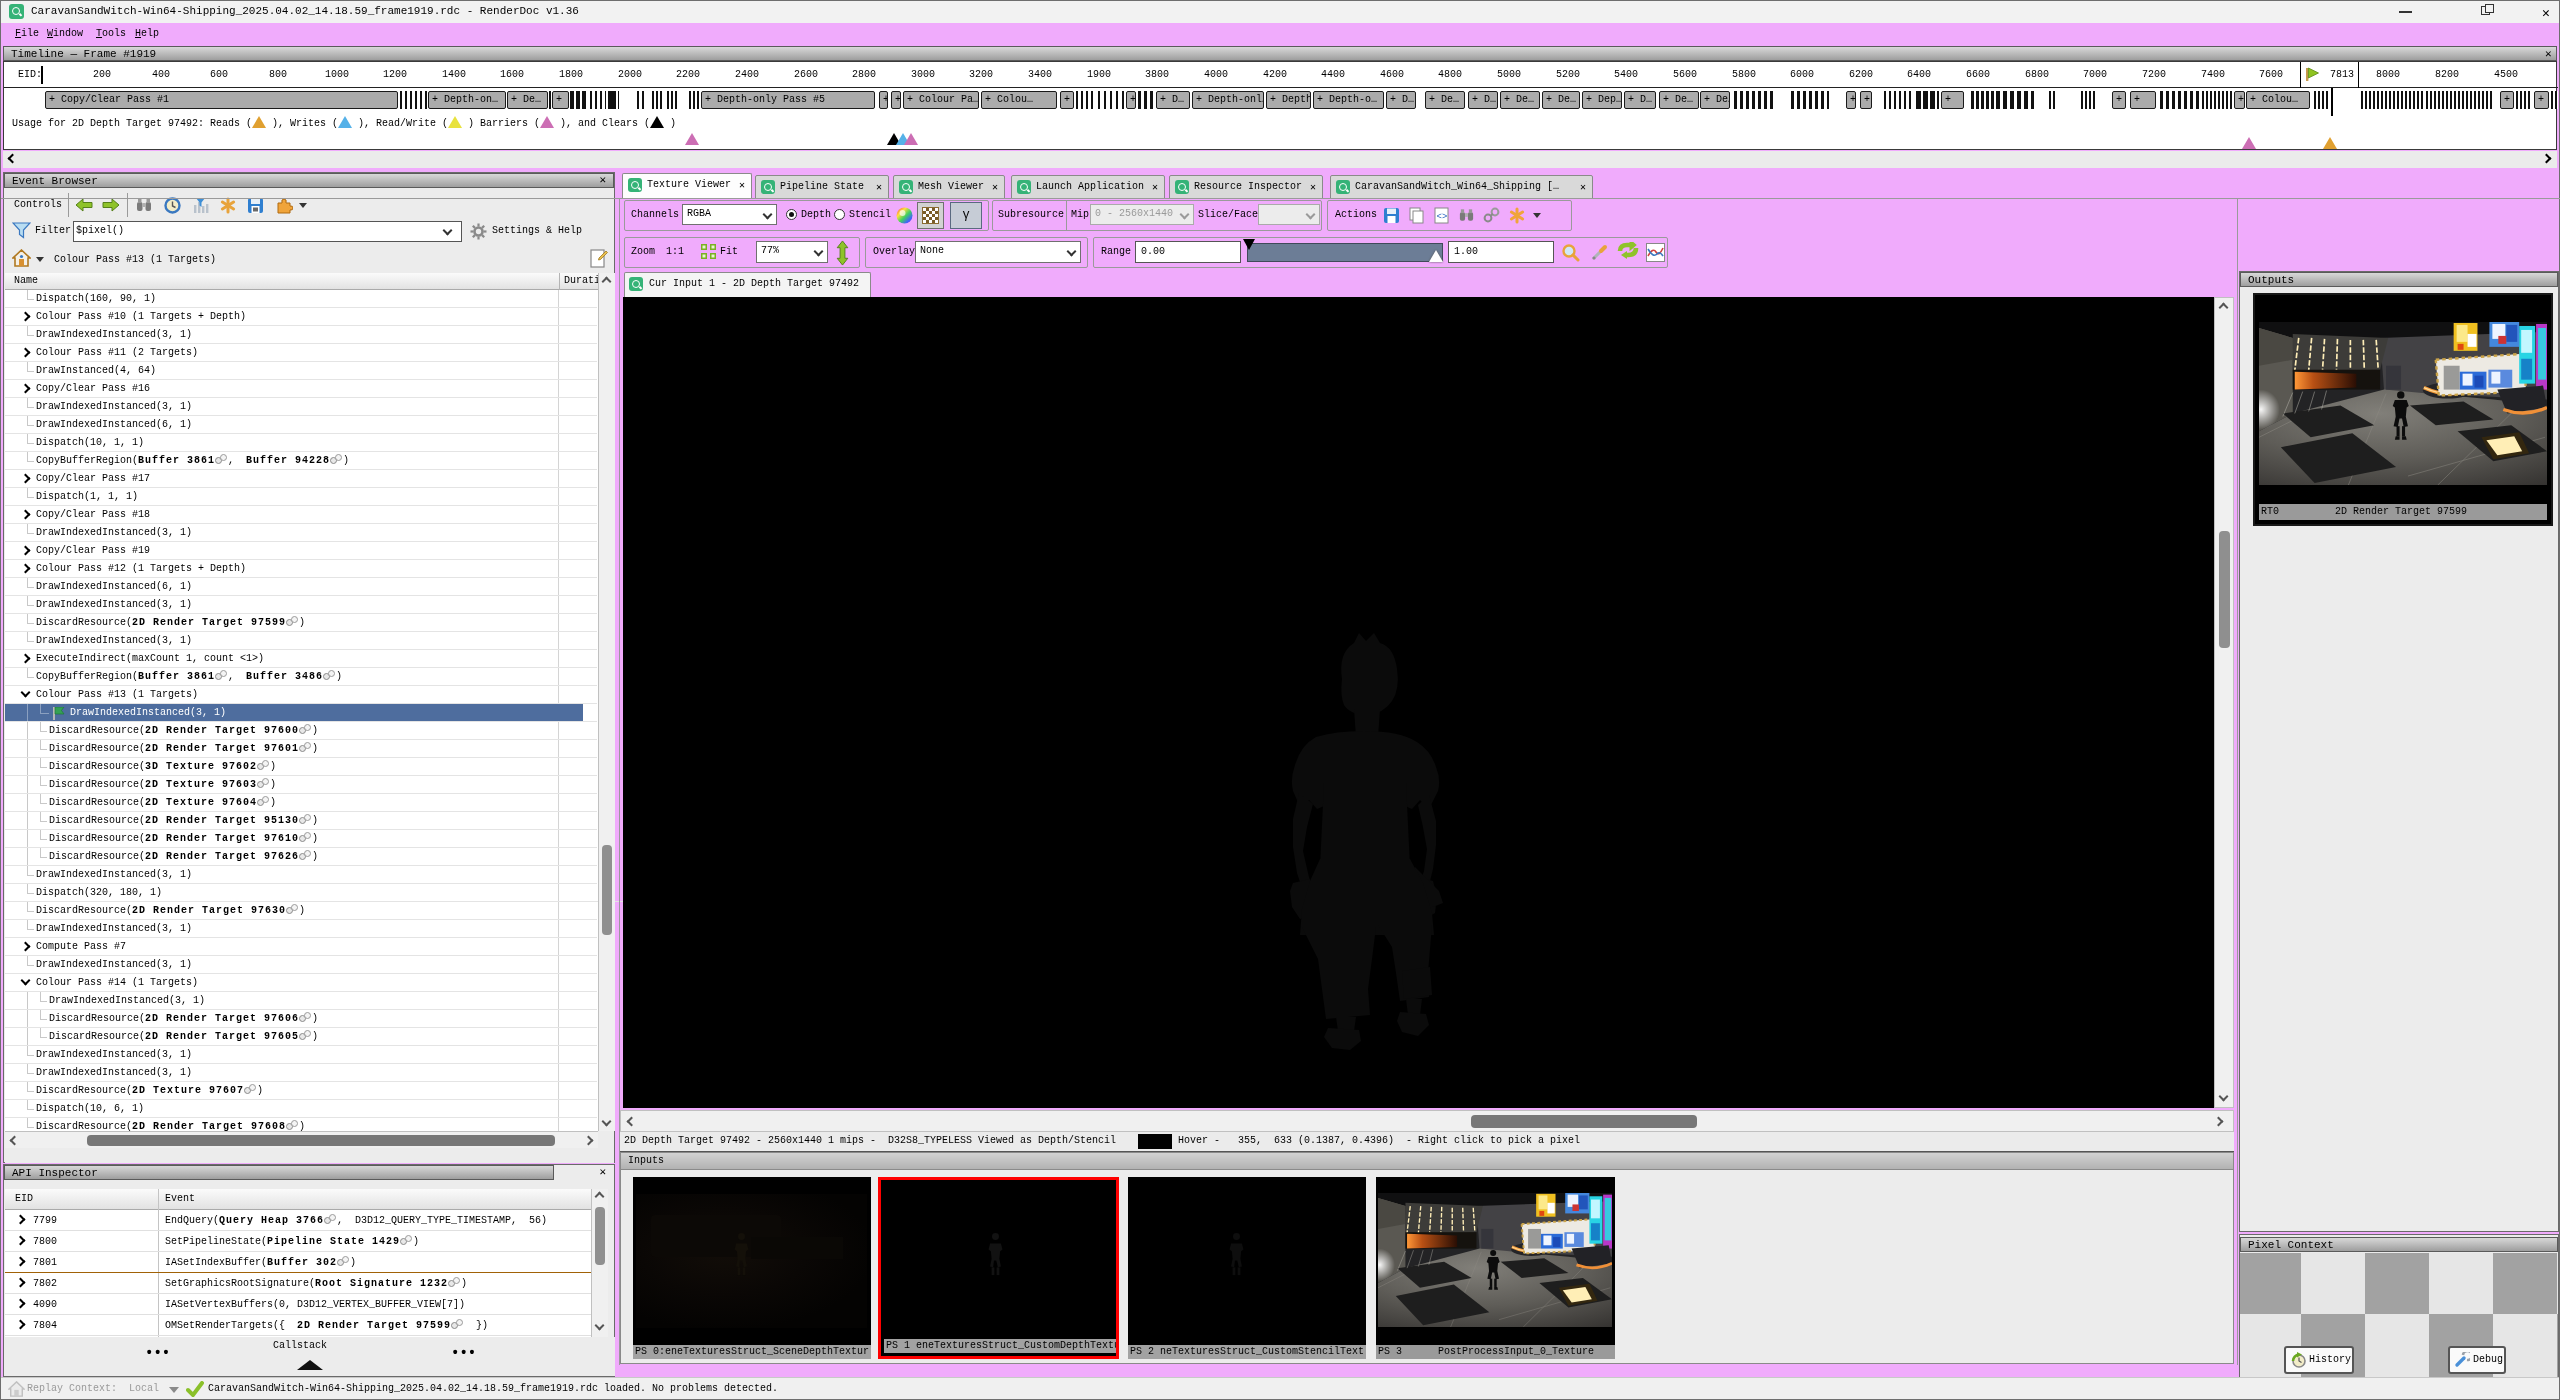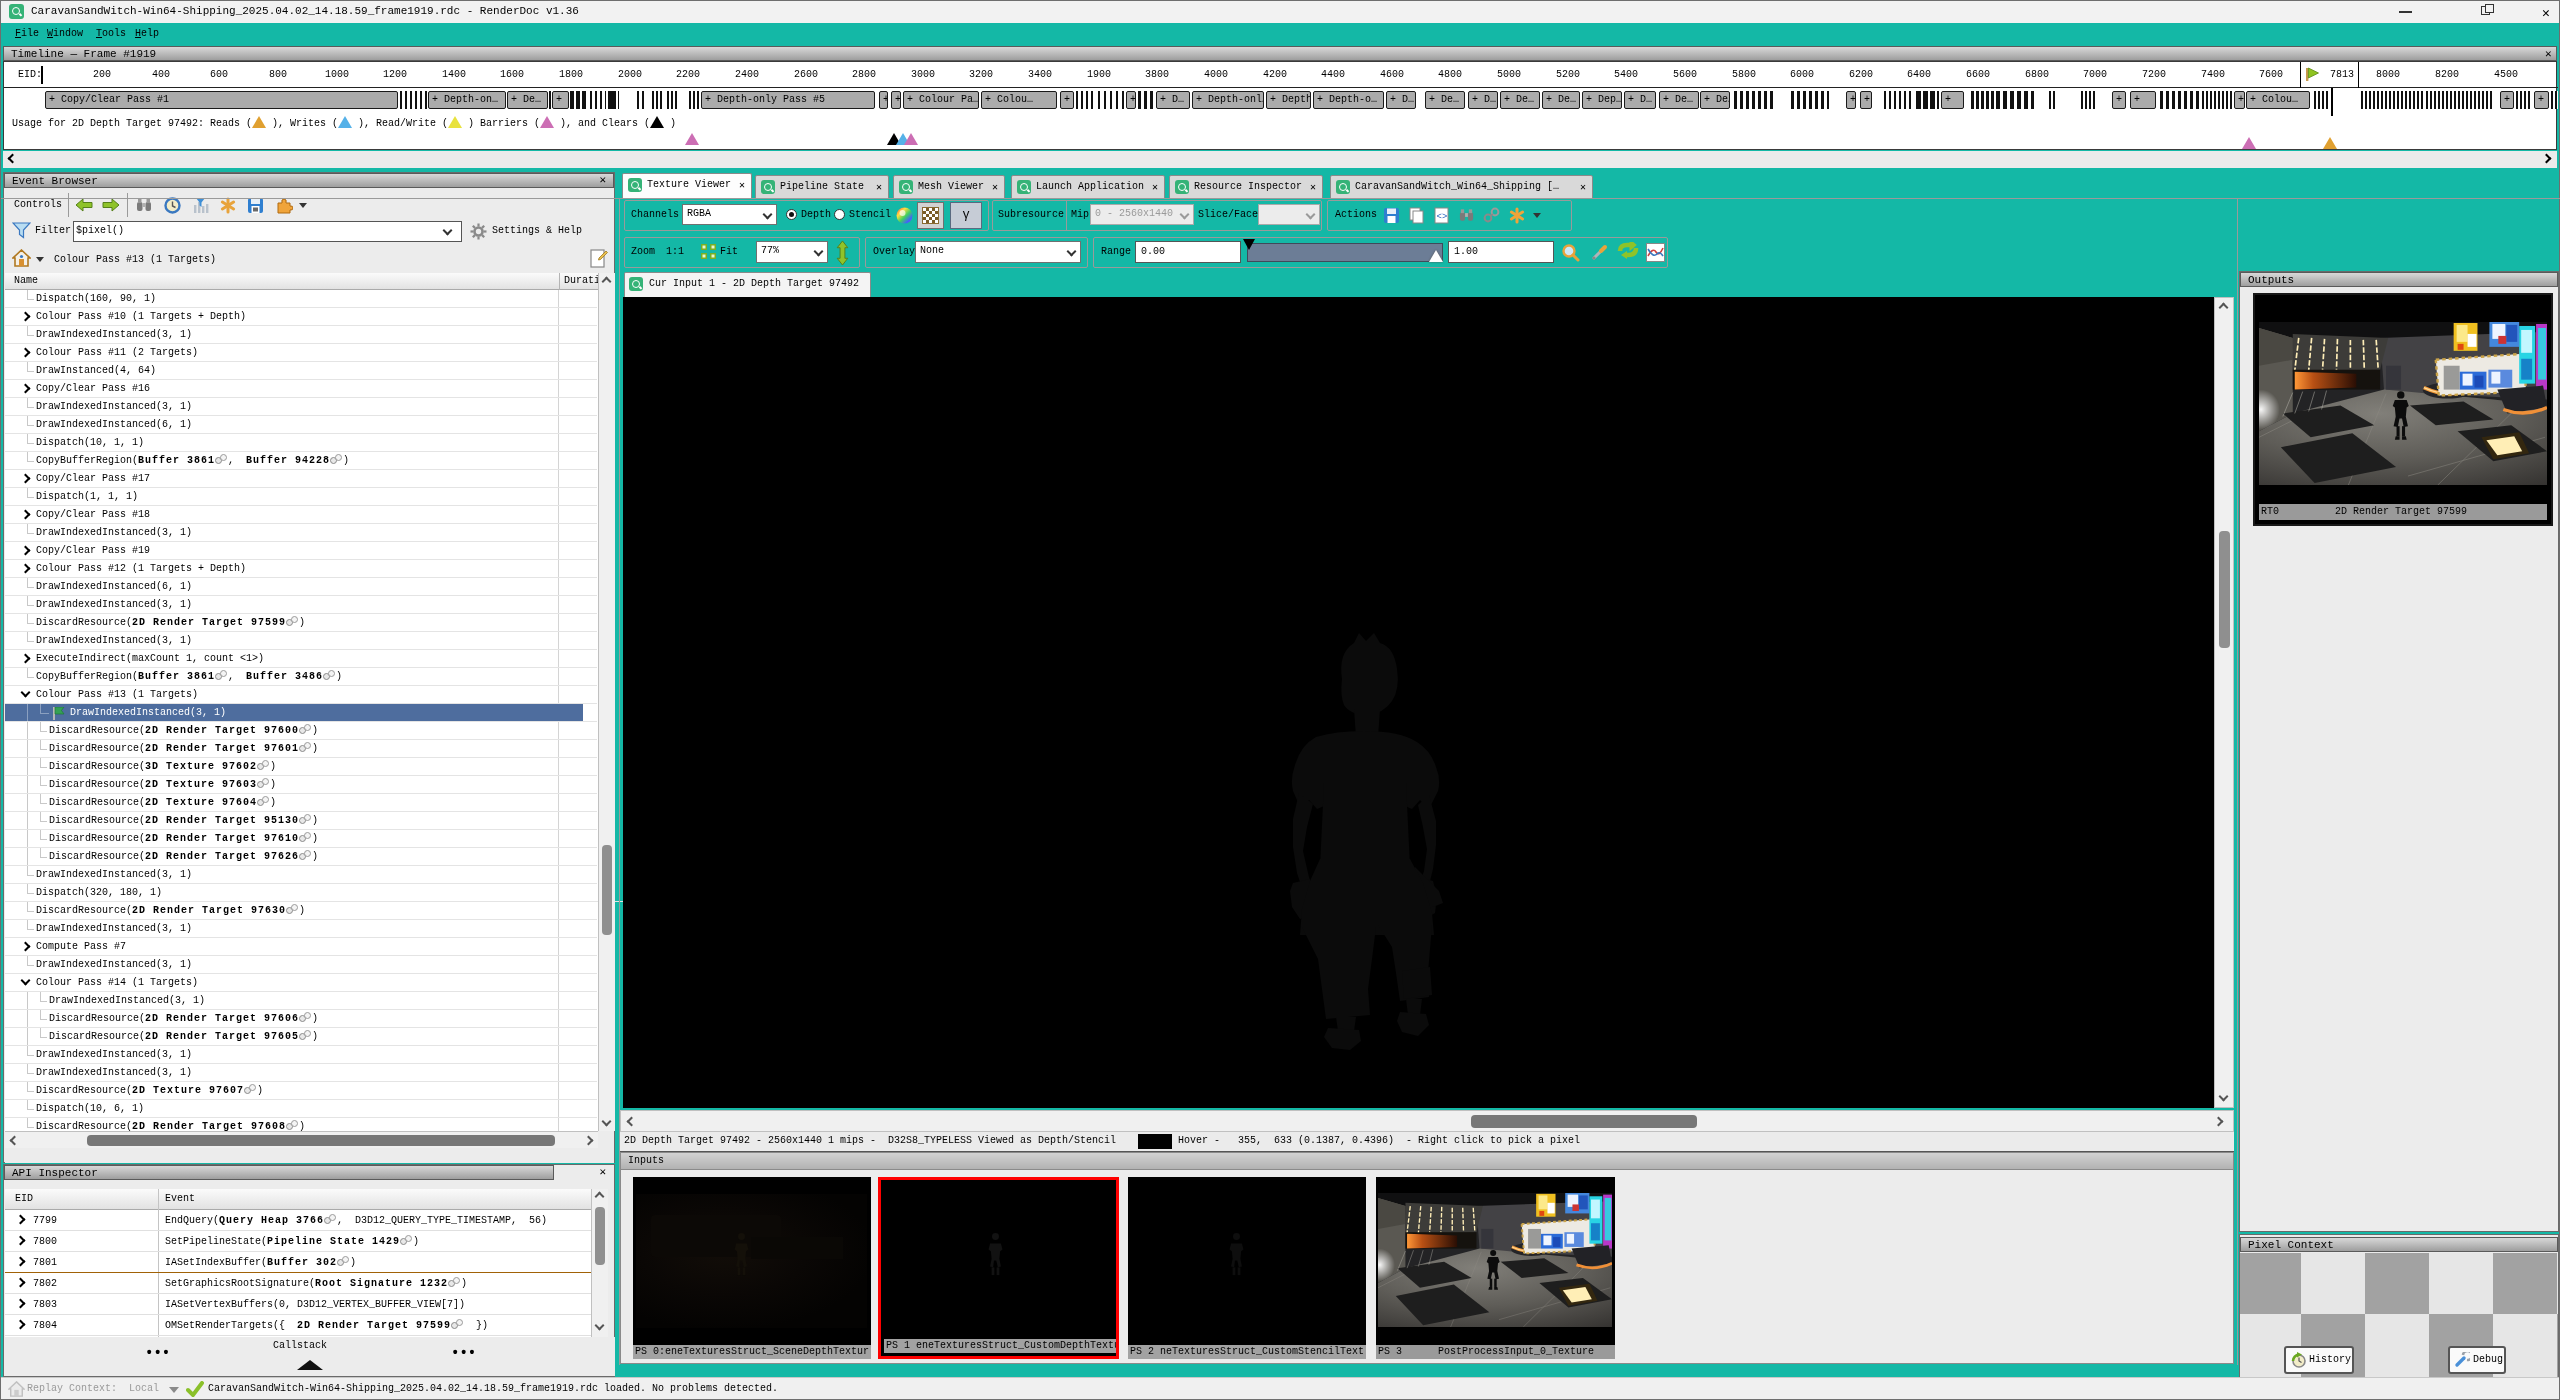--- a/index.html
+++ b/index.html
@@ -1,16 +1,16 @@
 <!DOCTYPE html>
 <html><head><meta charset="utf-8"><style>
 *{margin:0;padding:0;box-sizing:border-box}
 html,body{width:2560px;height:1400px;overflow:hidden;background:#f0f0f0;
 font-family:"Liberation Mono",monospace;font-size:10px;color:#000;}
-#root{position:absolute;left:0;top:0;width:2560px;height:1400px;border:1px solid #6e6e6e;background:#14b8a6}
+#root{position:absolute;left:0;top:0;width:2560px;height:1400px;border:1px solid #6e6e6e;background:#f0abfc}
 .abs{position:absolute}
 span{white-space:pre}
 b{letter-spacing:1px}
 .hdr{position:absolute;background:linear-gradient(180deg,#d8d8d8,#9e9e9e);border:1px solid #5a5a5a;line-height:14px;padding-left:7px;font-size:11px}
 .hdrx{position:absolute;right:6px;top:1px;font-size:12px;font-weight:bold}
 .panel{position:absolute;background:#ececec;border:1px solid #6a6a6a}
 .chev{position:absolute;width:7px;height:7px;border-right:2px solid #000;border-bottom:2px solid #000}
 .chR{transform:rotate(-45deg)}
 .chD{transform:rotate(45deg)}
 .grp{position:absolute;border:1px solid #9a9a9a;border-radius:2px}
@@ -547,21 +547,21 @@
 <span style="position:absolute;left:28px">7801</span>
 <span style="position:absolute;left:160px">IASetIndexBuffer(<b>Buffer 302</b><span class="lnk"></span>)</span>
       </div>
       <div class="abs" style="left:1px;top:108px;width:586px;height:21px;border-bottom:1px solid #e0e0e0;line-height:21px;white-space:nowrap;overflow:hidden">
 <div class="chev chR" style="left:12px;top:6px"></div>
 <span style="position:absolute;left:28px">7802</span>
 <span style="position:absolute;left:160px">SetGraphicsRootSignature(<b>Root Signature 1232</b><span class="lnk"></span>)</span>
       </div>
       <div class="abs" style="left:1px;top:129px;width:586px;height:21px;border-bottom:1px solid #e0e0e0;line-height:21px;white-space:nowrap;overflow:hidden">
 <div class="chev chR" style="left:12px;top:6px"></div>
-<span style="position:absolute;left:28px">7803</span>
+<span style="position:absolute;left:28px">4090</span>
 <span style="position:absolute;left:160px">IASetVertexBuffers(0, D3D12_VERTEX_BUFFER_VIEW[7])</span>
       </div>
       <div class="abs" style="left:1px;top:150px;width:586px;height:21px;border-bottom:1px solid #e0e0e0;line-height:21px;white-space:nowrap;overflow:hidden">
 <div class="chev chR" style="left:12px;top:6px"></div>
 <span style="position:absolute;left:28px">7804</span>
 <span style="position:absolute;left:160px">OMSetRenderTargets({  <b>2D Render Target 97599</b><span class="lnk"></span>  })</span>
       </div>
 <div class="abs" style="left:587px;top:24px;width:17px;height:148px;background:#f0f0f0;border-left:1px solid #c0c0c0">
   <div class="chev" style="left:4px;top:4px;transform:rotate(-135deg);border-color:#555"></div>
   <div class="sbt" style="left:3px;top:18px;width:10px;height:58px"></div>

